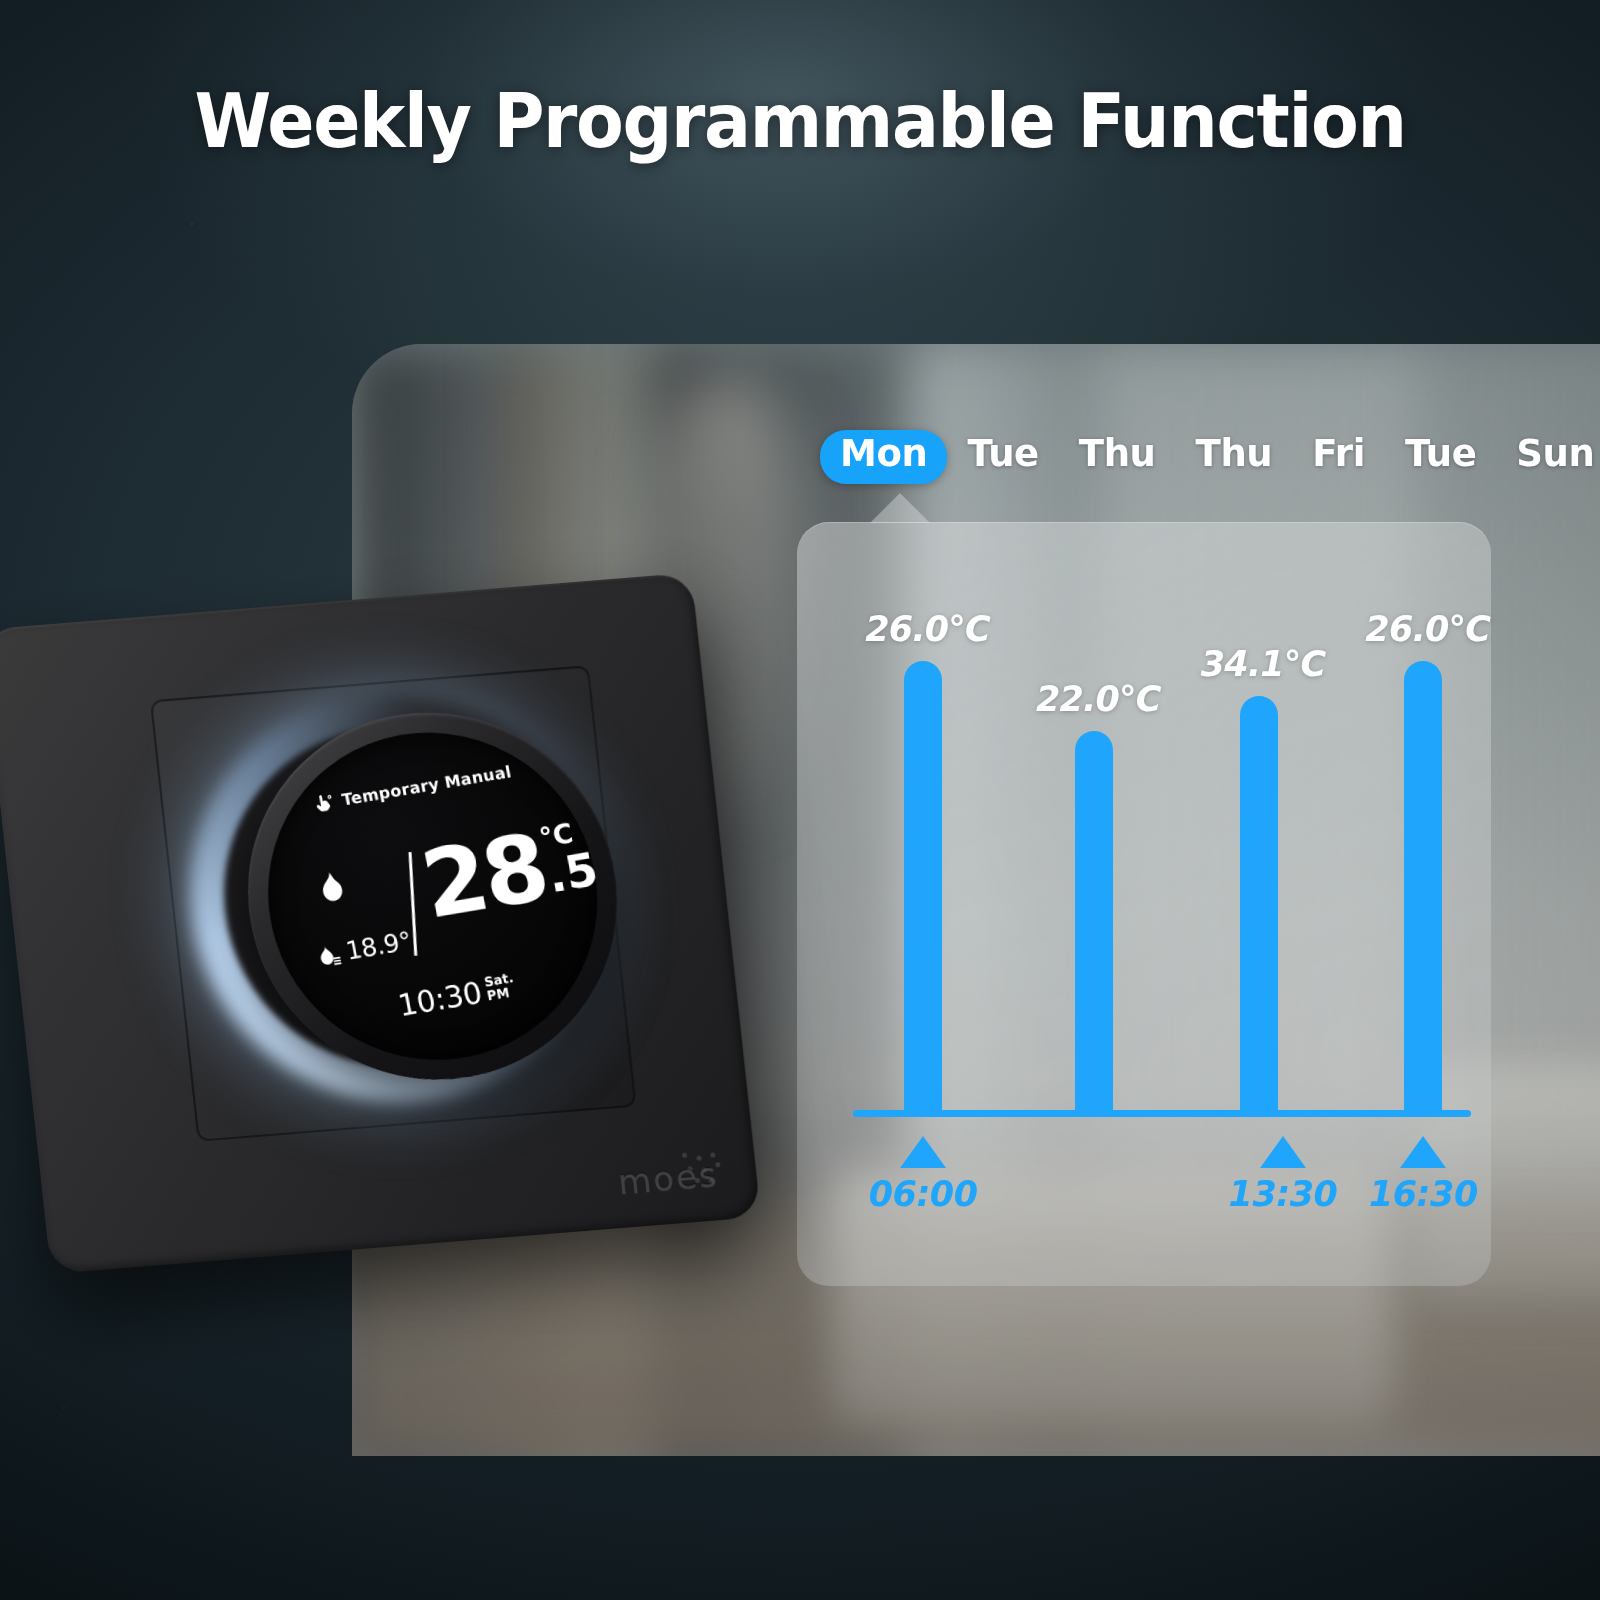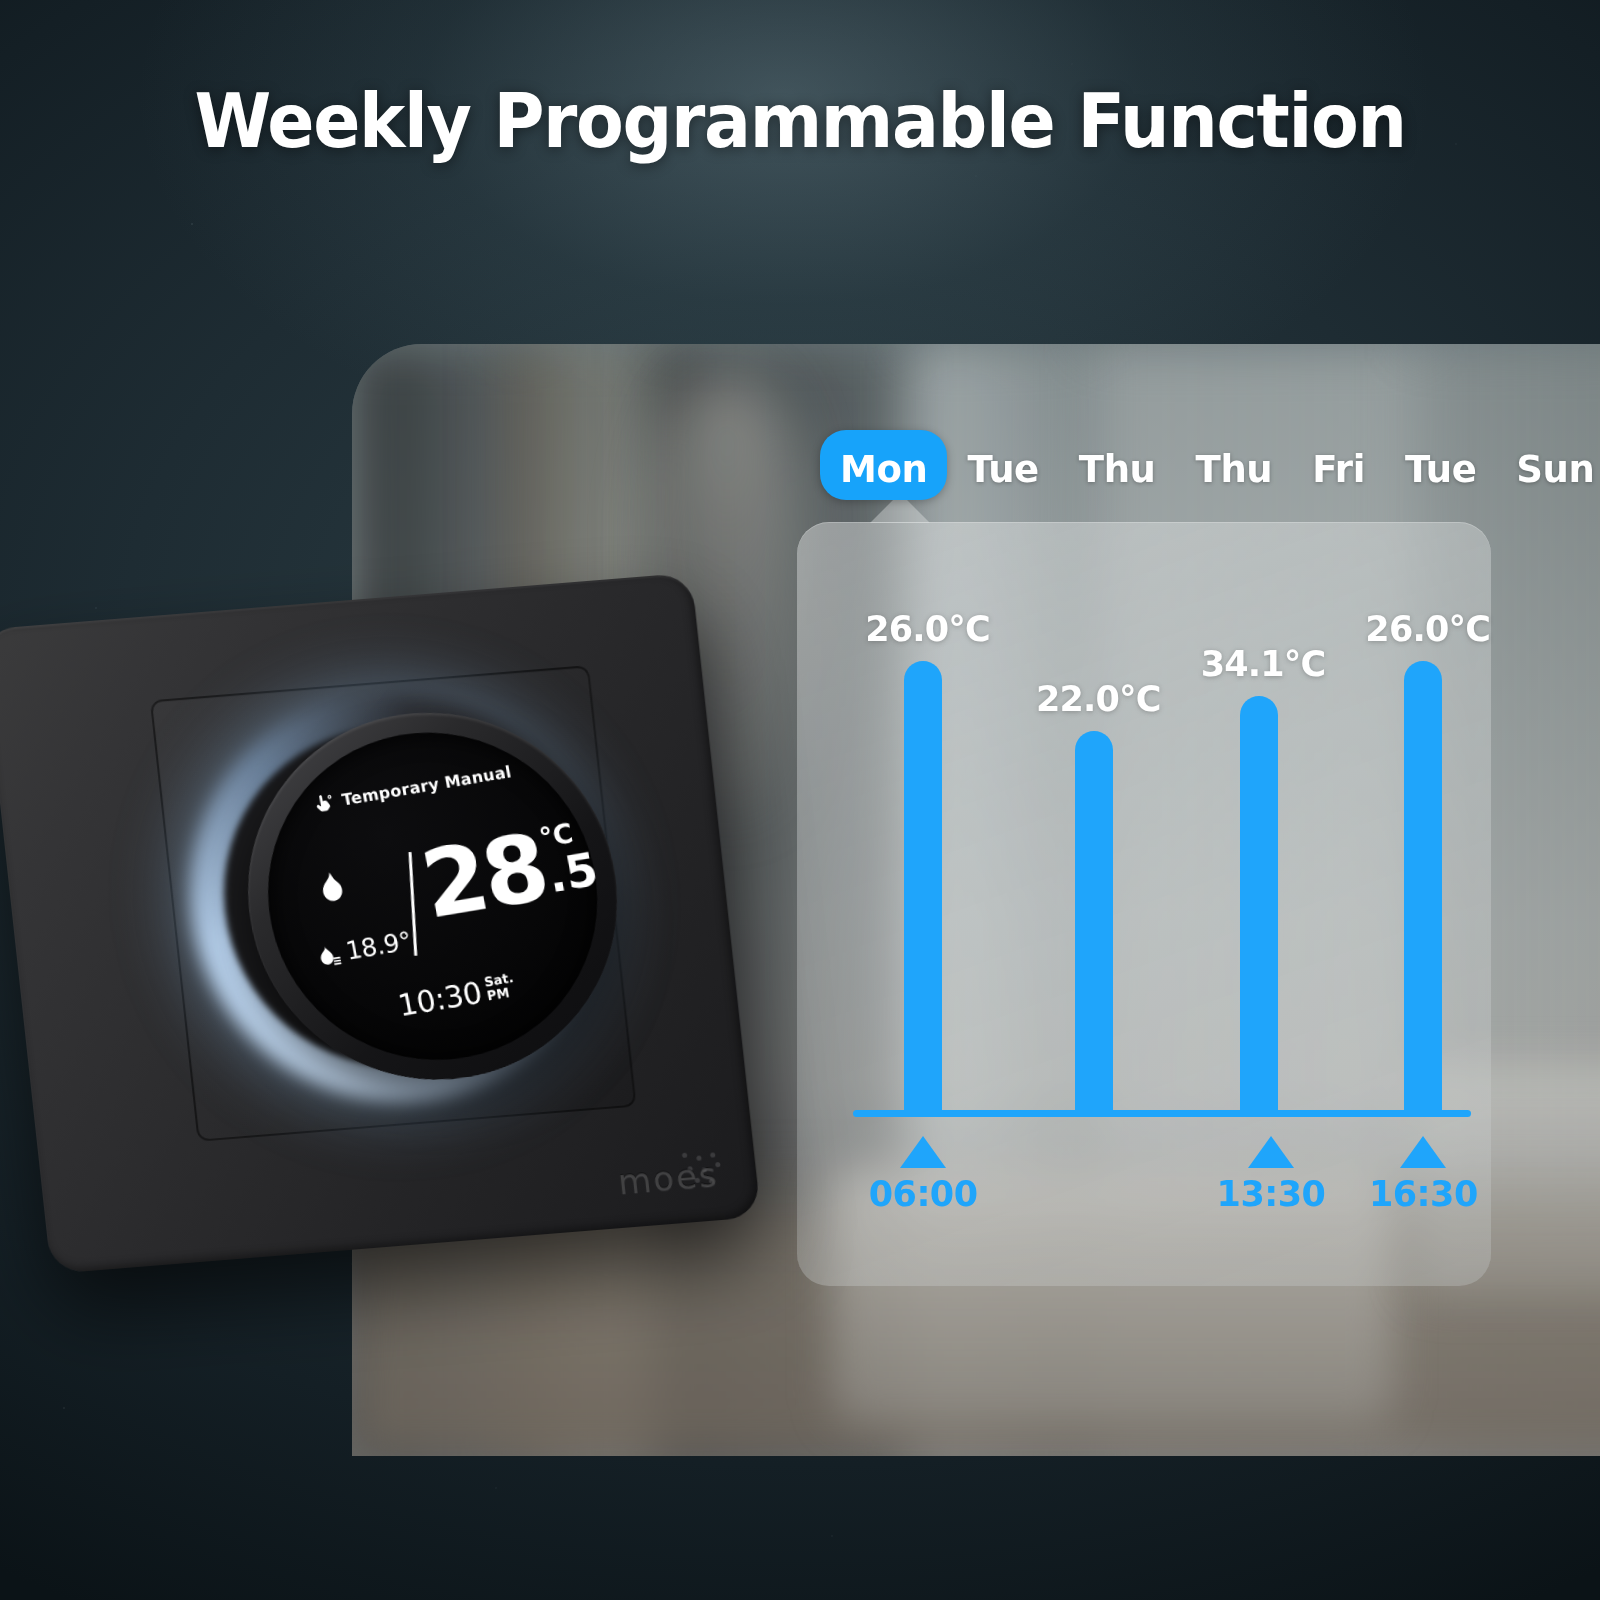--- a/index.html
+++ b/index.html
@@ -132,21 +132,21 @@
     display: flex;
     align-items: center;
     gap: 0px;
     z-index: 30;
   }
   .day-tab {
     font-family: "DejaVu Sans", sans-serif;
     font-weight: 700;
     font-size: 37px;
     color: #ffffff;
-    padding: 18px 20px 9px 20px;
+    padding: 2px 20px 9px 20px;
     border-radius: 26px;
     letter-spacing: -0.4px;
     white-space: nowrap;
     text-shadow: 0 1px 4px rgba(0,0,0,.30);
   }
   .day-tab.active {
     background: #17A3FA;
     color: #ffffff;
     box-shadow: 0 2px 8px rgba(0,0,0,.25);
     text-shadow: none;
@@ -175,21 +175,21 @@
     border-left: 30px solid transparent;
     border-right: 30px solid transparent;
     border-bottom: 30px solid rgba(228,231,231,.40);
     z-index: 21;
   }
 
   
   #chart {
     position: absolute;
     left: 0; top: 0;
-    width: 694px; height: 668px;
+    width: 694px; height: 668px; font-style: italic;
   }
   #plot {
     position: absolute;
     left: 56px;
     top: 70px;
     width: 610px;
     height: 520px;
   }
   #baseline {
     position: absolute;
@@ -499,21 +499,21 @@
             <div class="bar" style="height: 450.667px; background: rgb(31, 165, 251);"></div>
           </div>
           <div class="bar-label" style="color: rgb(255, 255, 255); left: 512.35px; top: 17.3333px;">26.0°C</div>
         </div>
       <div id="baseline" style="background: rgb(31, 165, 251);"></div>
       <div id="xaxis">
           <div class="tick" style="left: 70.15px;">
             <div class="tri" style="border-bottom-color: rgb(31, 165, 251);"></div>
             <div class="tick-label" style="color: rgb(31, 165, 251);">06:00</div>
           </div>
-          <div class="tick" style="left: 418px;">
+          <div class="tick" style="left: 430px;">
             <div class="tri" style="border-bottom-color: rgb(31, 165, 251);"></div>
             <div class="tick-label" style="color: rgb(31, 165, 251);">13:30</div>
           </div>
           <div class="tick" style="left: 570.35px;">
             <div class="tri" style="border-bottom-color: rgb(31, 165, 251);"></div>
             <div class="tick-label" style="color: rgb(31, 165, 251);">16:30</div>
           </div>
         </div>
     </div>
   </div>

